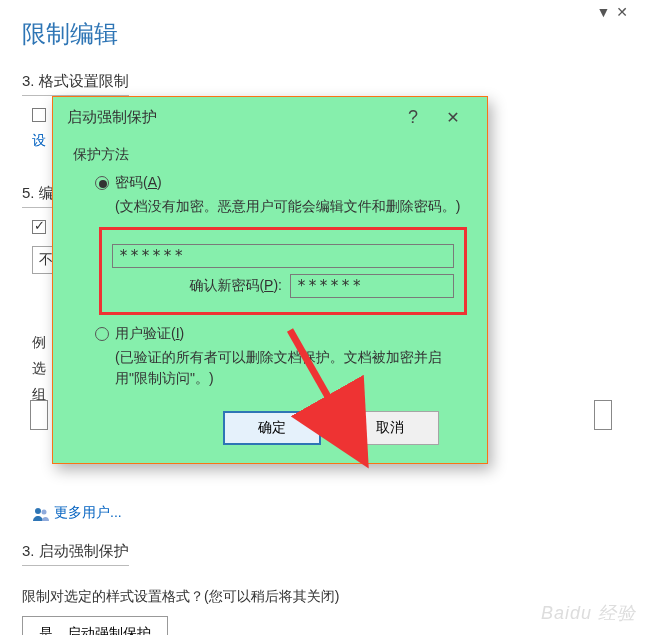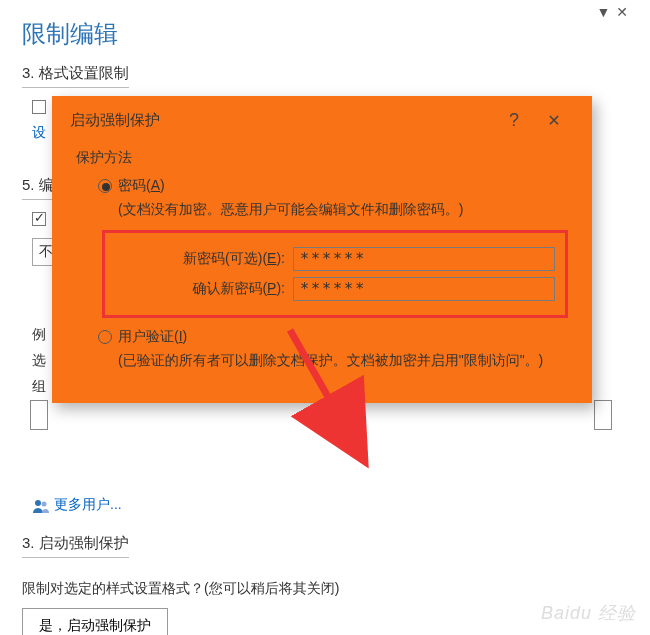--- a/index.html
+++ b/index.html
@@ -14,21 +14,21 @@
     position: relative;
     overflow: hidden;
   }
   .panel {
     padding: 16px 22px 0 22px;
   }
   .panel-title {
     color: #2e75b5;
     font-size: 24px;
     font-weight: 400;
-    margin: 2px 0 6px 0;
+    margin: 2px 0 14px 0;
   }
   .panel-close-area {
     position: absolute;
     top: 4px; right: 16px;
     color: #555;
     font-size: 14px;
     letter-spacing: 6px;
   }
   .section-heading {
     color: #333;
@@ -83,23 +83,23 @@
     padding: 8px 16px;
     font-size: 14px;
     cursor: pointer;
     font-family: inherit;
   }
 
   
   .dialog {
     position: absolute;
     top: 96px; left: 52px;
-    width: 540px;
-    background: #f97316;
-    border: 4px solid #f97316;
+    width: 436px;
+    background: #86efac;
+    border: 1px solid #f97316;
     box-shadow: 4px 6px 14px rgba(0,0,0,0.3);
   }
   .dialog-titlebar {
     display: flex;
     align-items: center;
     padding: 10px 14px 8px 14px;
     font-size: 15px;
   }
   .dialog-title { flex: 1; }
   .dialog-help, .dialog-close {
@@ -259,34 +259,37 @@
   <div class="dialog-body">
     <div class="group-label">保护方法</div>
 
     <div class="radio-row">
       <span class="radio checked"></span><span><span>密码(</span><span class="underline-key">A</span><span>)</span></span>
     </div>
     <div class="radio-desc">(文档没有加密。恶意用户可能会编辑文件和删除密码。)</div>
 
     <div class="pw-block">
       <div class="pw-row">
-        <div class="pw-label"><span>新密码(可选)(</span><span class="underline-key">E</span><span>):</span></div>
         <div class="pw-input">******</div>
       </div>
       <div class="pw-row">
         <div class="pw-label"><span>确认新密码(</span><span class="underline-key">P</span><span>):</span></div>
         <div class="pw-input">******</div>
       </div>
     </div>
 
     <div class="radio-row">
       <span class="radio"></span><span><span>用户验证(</span><span class="underline-key">I</span><span>)</span></span>
     </div>
     <div class="radio-desc">(已验证的所有者可以删除文档保护。文档被加密并启用"限制访问"。)</div>
 
+    <div class="button-row">
+      <button class="dlg-btn primary">确定</button>
+      <button class="dlg-btn">取消</button>
+    </div>
   </div>
 </div>
 
 <svg class="arrow" width="120" height="150">
   <defs>
     <marker id="ah" markerWidth="12" markerHeight="12" refX="6" refY="6" orient="auto">
       <path d="M0,0 L12,6 L0,12 Z" fill="#e33"></path>
     </marker>
   </defs>
   <line x1="10" y1="8" x2="68" y2="110" stroke="#e33" stroke-width="7" marker-end="url(#ah)"></line>

